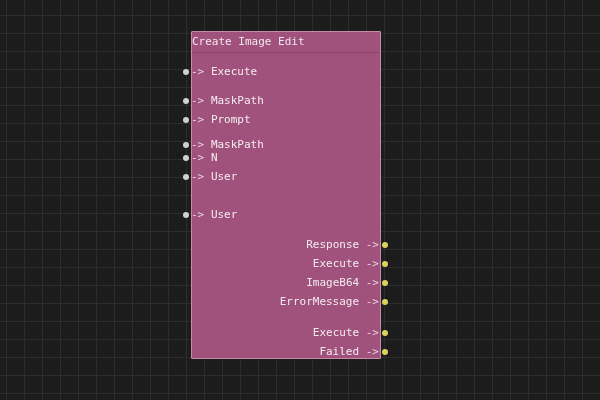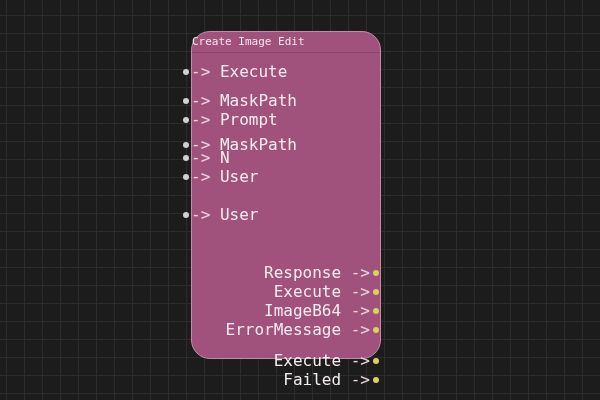--- a/index.html
+++ b/index.html
@@ -8,35 +8,35 @@
       background-color: #1c1c1c;
       background-image:
         linear-gradient(to right, #2c2c2c 1px, transparent 1px),
         linear-gradient(to bottom, #2c2c2c 1px, transparent 1px);
       background-size: 18px 18px;
       background-position: 6px 15px;
       font-family: "DejaVu Sans Mono", "Liberation Mono", monospace;
     }
     .node {
       position: absolute; left: 191px; top: 31px; width: 190px; height: 328px;
-      background: #a0527c; border: 1px solid #c58aa8; border-radius: 19px;
+      background: #a0527c; border: 1px solid #c58aa8; border-radius: 1px;
       box-sizing: border-box;
     }
     .title {
       position: absolute; left: 0; top: 3px; font-size: 11px; color: #f0e6ec;
       white-space: nowrap;
     }
     .sep {
       position: absolute; left: 0; right: 0; top: 20px; height: 1px; background: #8a4569;
     }
     .pin-in, .pin-out {
-      position: absolute; font-size: 16px; color: #f3ecef; white-space: nowrap; line-height: 12px;
+      position: absolute; font-size: 11px; color: #f3ecef; white-space: nowrap; line-height: 12px;
     }
     .pin-in { left: -1px; }
-    .pin-out { right: 10px; text-align: right; margin-top: 28px; }
+    .pin-out { right: 1px; text-align: right; }
     .dot {
       position: absolute; width: 6px; height: 6px; border-radius: 50%; top: 3px;
     }
     .pin-in .dot { left: -8px; background: #d0d0d0; }
     .pin-out .dot { right: -9px; background: #d8d35a; }
     .arrow { color: #e6d4de; }
   </style>
 </head>
 <body>
 

